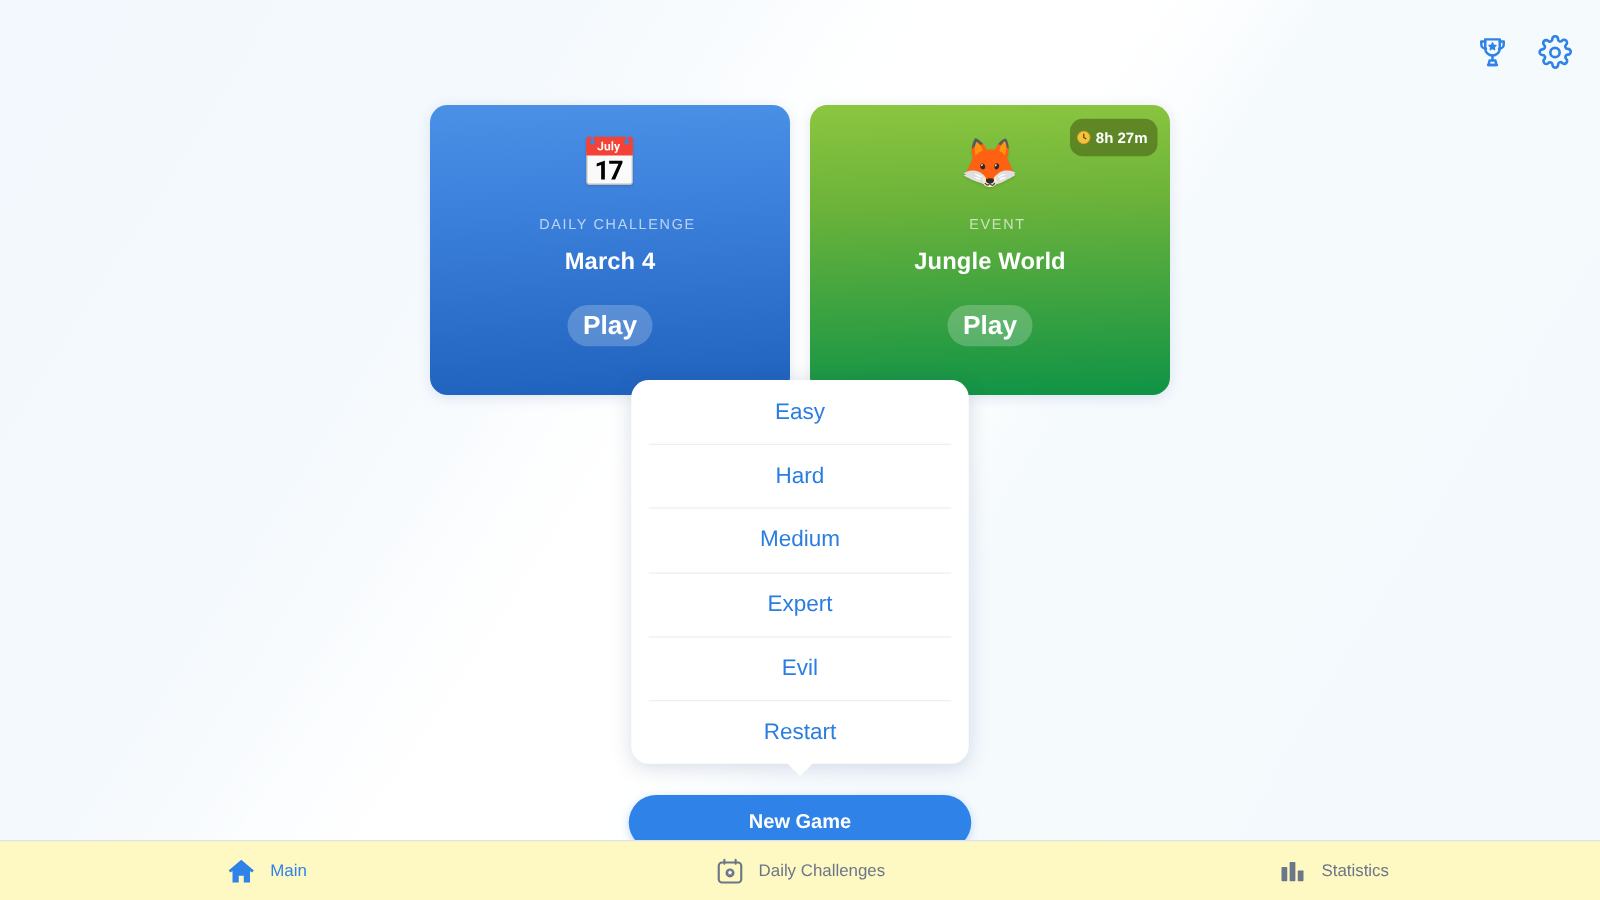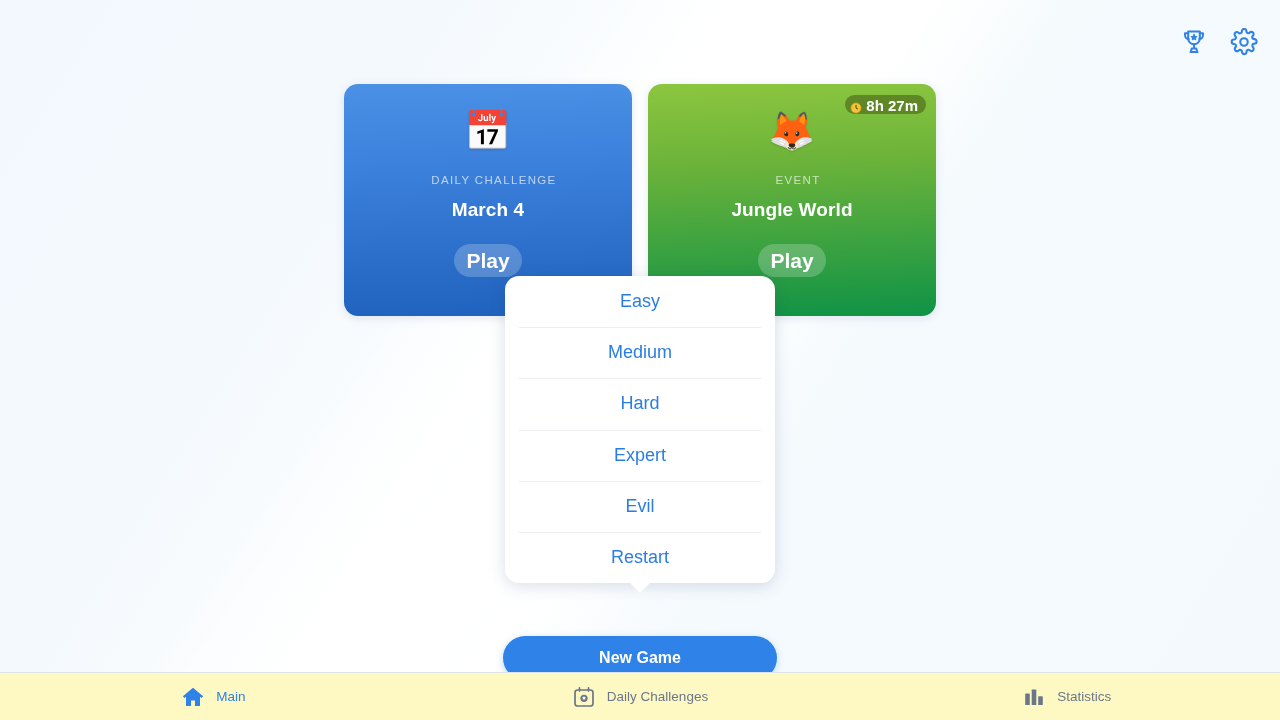--- a/index.html
+++ b/index.html
@@ -82,30 +82,30 @@
     margin-top:23px;
     width:68px; height:33px; border-radius:17px;
     background:rgba(255,255,255,0.22);
     color:#ffffff; font-size:21px; font-weight:700;
     display:flex; align-items:center; justify-content:center;
     cursor:pointer; border:none;
     font-family:inherit;
   }
   .card-badge {
     position:absolute; top:11px; right:10px;
-    height:19px; padding:0 8px 0 5px; border-radius:10px;
+    height:30px; padding:0 8px 0 5px; border-radius:10px;
     background:rgba(74,100,24,0.62);
-    display:flex; align-items:flex-end; gap:4px;
-    font-size:15px; font-weight:700; color:#ffffff;
+    display:flex; align-items:center; gap:4px;
+    font-size:12px; font-weight:700; color:#ffffff;
   }
   .badge-clock { width:12px; height:12px; display:block; }
 
   
   #difficulty-popover {
-    position:absolute; left:505px; top:276px;
+    position:absolute; left:505px; top:304px;
     width:270px; height:307px;
     background:#ffffff; border-radius:14px;
     box-shadow:0 3px 16px rgba(30,60,110,0.17);
     z-index:5;
     display:flex; flex-direction:column;
   }
   #difficulty-popover::after {
     content:""; position:absolute;
     left:50%; transform:translateX(-50%);
     bottom:-10px; width:0; height:0;
@@ -194,22 +194,22 @@
     </div>
     <div class="card-emoji">🦊</div>
     <div class="card-kicker">EVENT</div>
     <div class="card-title">Jungle World</div>
     <button class="card-play">Play</button>
   </div>
 </div>
 
 <div id="difficulty-popover">
   <button class="menu-item">Easy</button>
+  <button class="menu-item">Hard</button>
   <button class="menu-item">Medium</button>
-  <button class="menu-item">Hard</button>
   <button class="menu-item">Expert</button>
   <button class="menu-item">Evil</button>
   <button class="menu-item">Restart</button>
 </div>
 
 <button id="new-game-button">New Game</button>
 
 <div id="bottom-nav">
 
   <button class="nav-item active">

